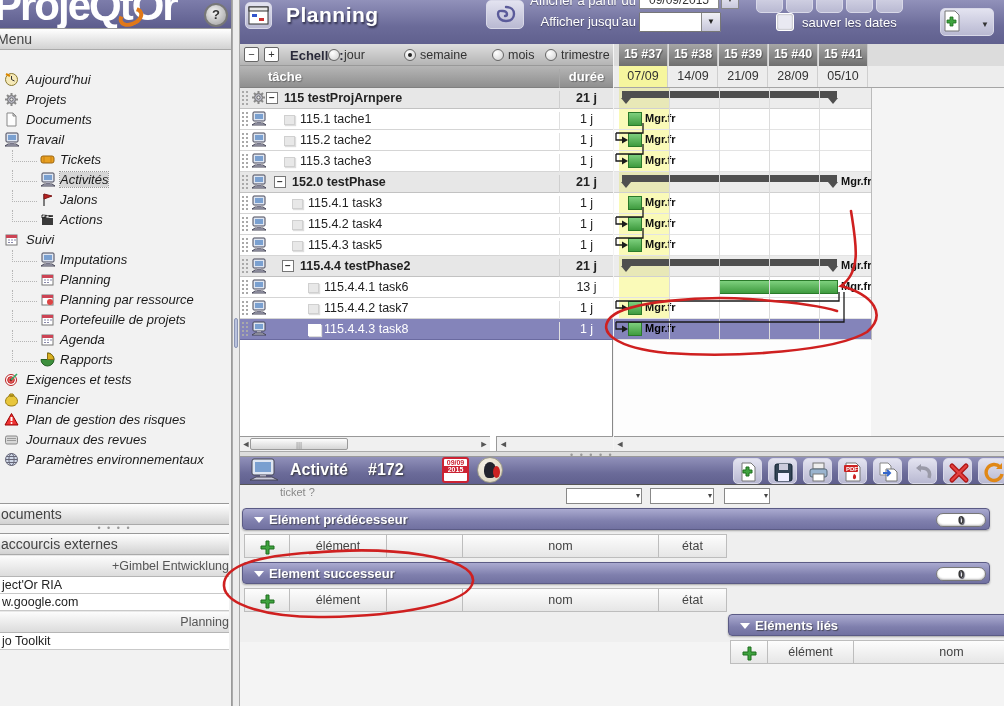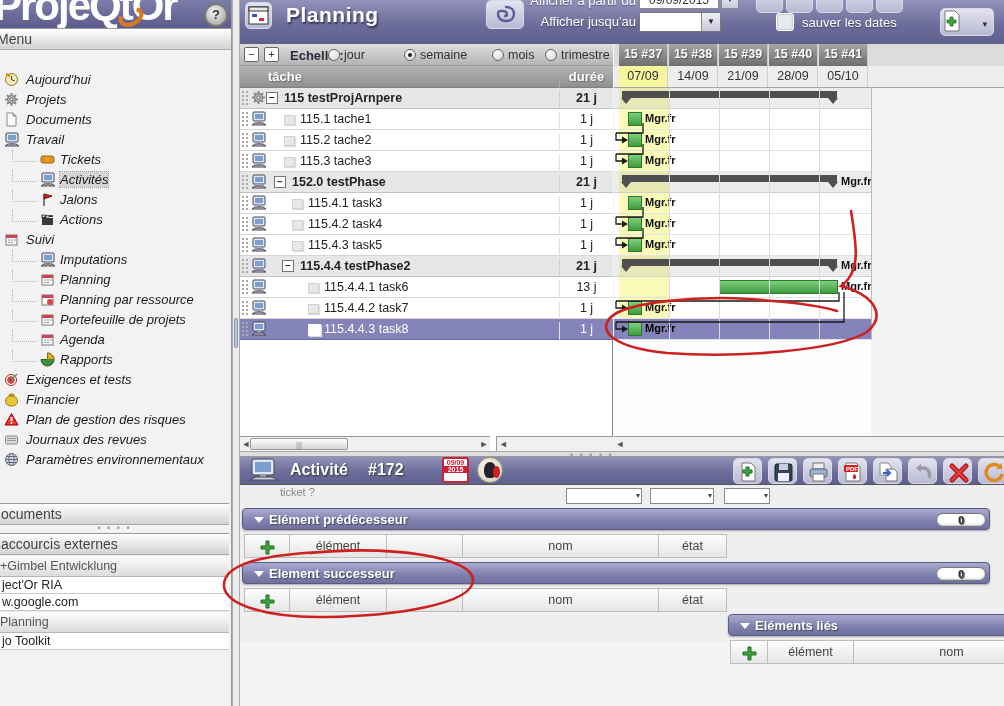--- a/index.html
+++ b/index.html
@@ -17,21 +17,21 @@
 #menu-hdr .t { margin-left:-4px; }
 #menu-list { padding-top:20px;font-style:italic; }
 .mi { position:relative; height:20px; font-size:13px; color:#1a1a1a; white-space:nowrap; cursor:pointer; }
 .mi .ic { position:absolute; top:2px; width:15px; height:15px; }
 .mi.lv0 .ic { left:4px; } .mi.lv0 .lb { position:absolute; left:26px; top:2px; }
 .mi.lv1 .ic { left:40px; } .mi.lv1 .lb { position:absolute; left:60px; top:2px; }
 .mi.lv1::before { content:""; position:absolute; left:12px; top:0; width:24px; height:11px; border-left:1px dotted #b5b5b5; border-bottom:1px dotted #b5b5b5; }
 .mi .lb.sel { background:#d6d6d6; outline:1px dotted #999; }
 #side-bottom { position:absolute; left:0; top:503px; width:229px; }
 .grip-dots { height:8px; text-align:center; color:#9a9a9a; font-size:9px; line-height:6px; letter-spacing:2px; }
-.shortcut-group { height:22px; background:linear-gradient(#fcfcfc,#dcdcdc); border-bottom:1px solid #b5b5b5; border-top:1px solid #e8e8e8; text-align:left; font-size:12.5px; color:#555; line-height:21px; }
+.shortcut-group { height:22px; background:linear-gradient(#fcfcfc,#dcdcdc); border-bottom:1px solid #b5b5b5; border-top:1px solid #e8e8e8; text-align:right; font-size:12.5px; color:#555; line-height:21px; }
 .shortcut-link { height:17px; background:#fff; border-bottom:1px solid #c9c9c9; font-size:12.5px; color:#222; line-height:16px; padding-left:2px; }
 #sidebar .edge { position:absolute; right:0; top:0; width:1px; height:706px; background:#9a9a9a; }
 
 
 #vsplit { position:absolute; left:232px; top:0; width:8px; height:706px; background:#ececec; border-left:1px solid #aaa; border-right:1px solid #aaa; }
 #vsplit .thumb { position:absolute; left:1px; top:318px; width:4px; height:30px; background:#b9c2dd; border:1px solid #8b95b5; border-radius:2px; }
 
 
 #main { position:absolute; left:240px; top:0; width:764px; height:706px; background:#f4f4f4; }
 #topband { position:absolute; left:0; top:0; width:764px; height:44px; background:linear-gradient(180deg,#9191ba 0%,#6b6b99 60%,#60608e 100%); }

